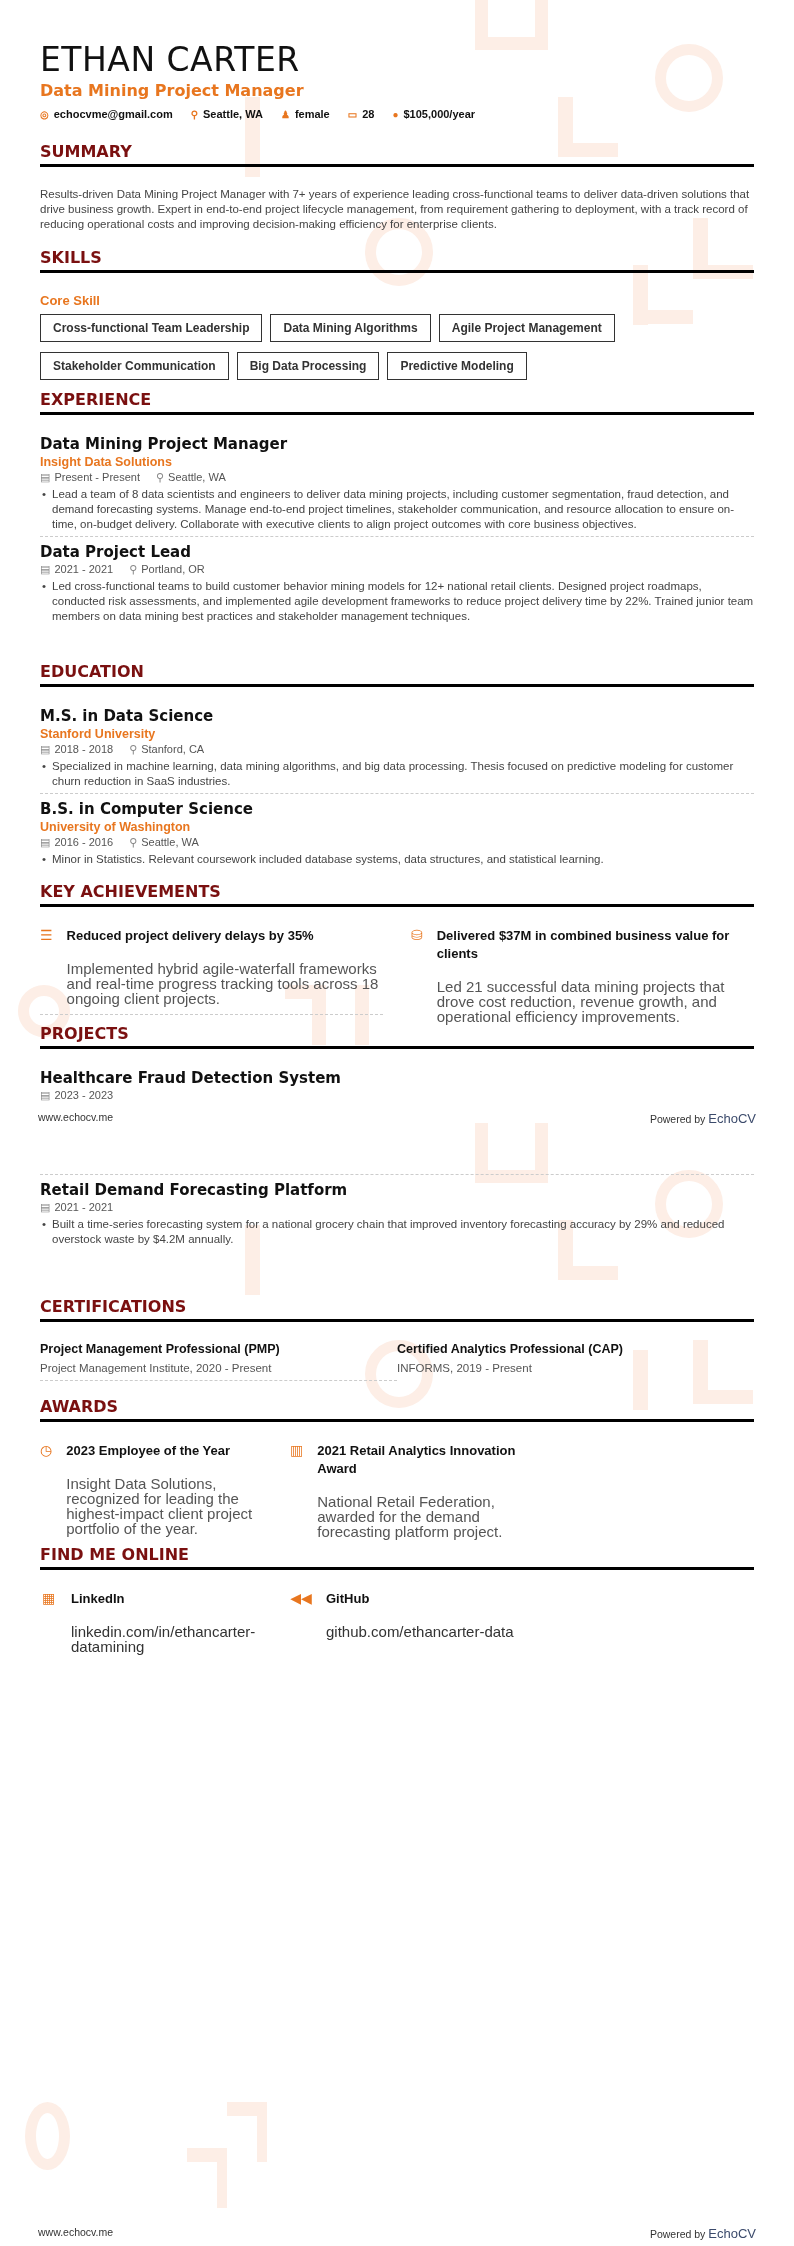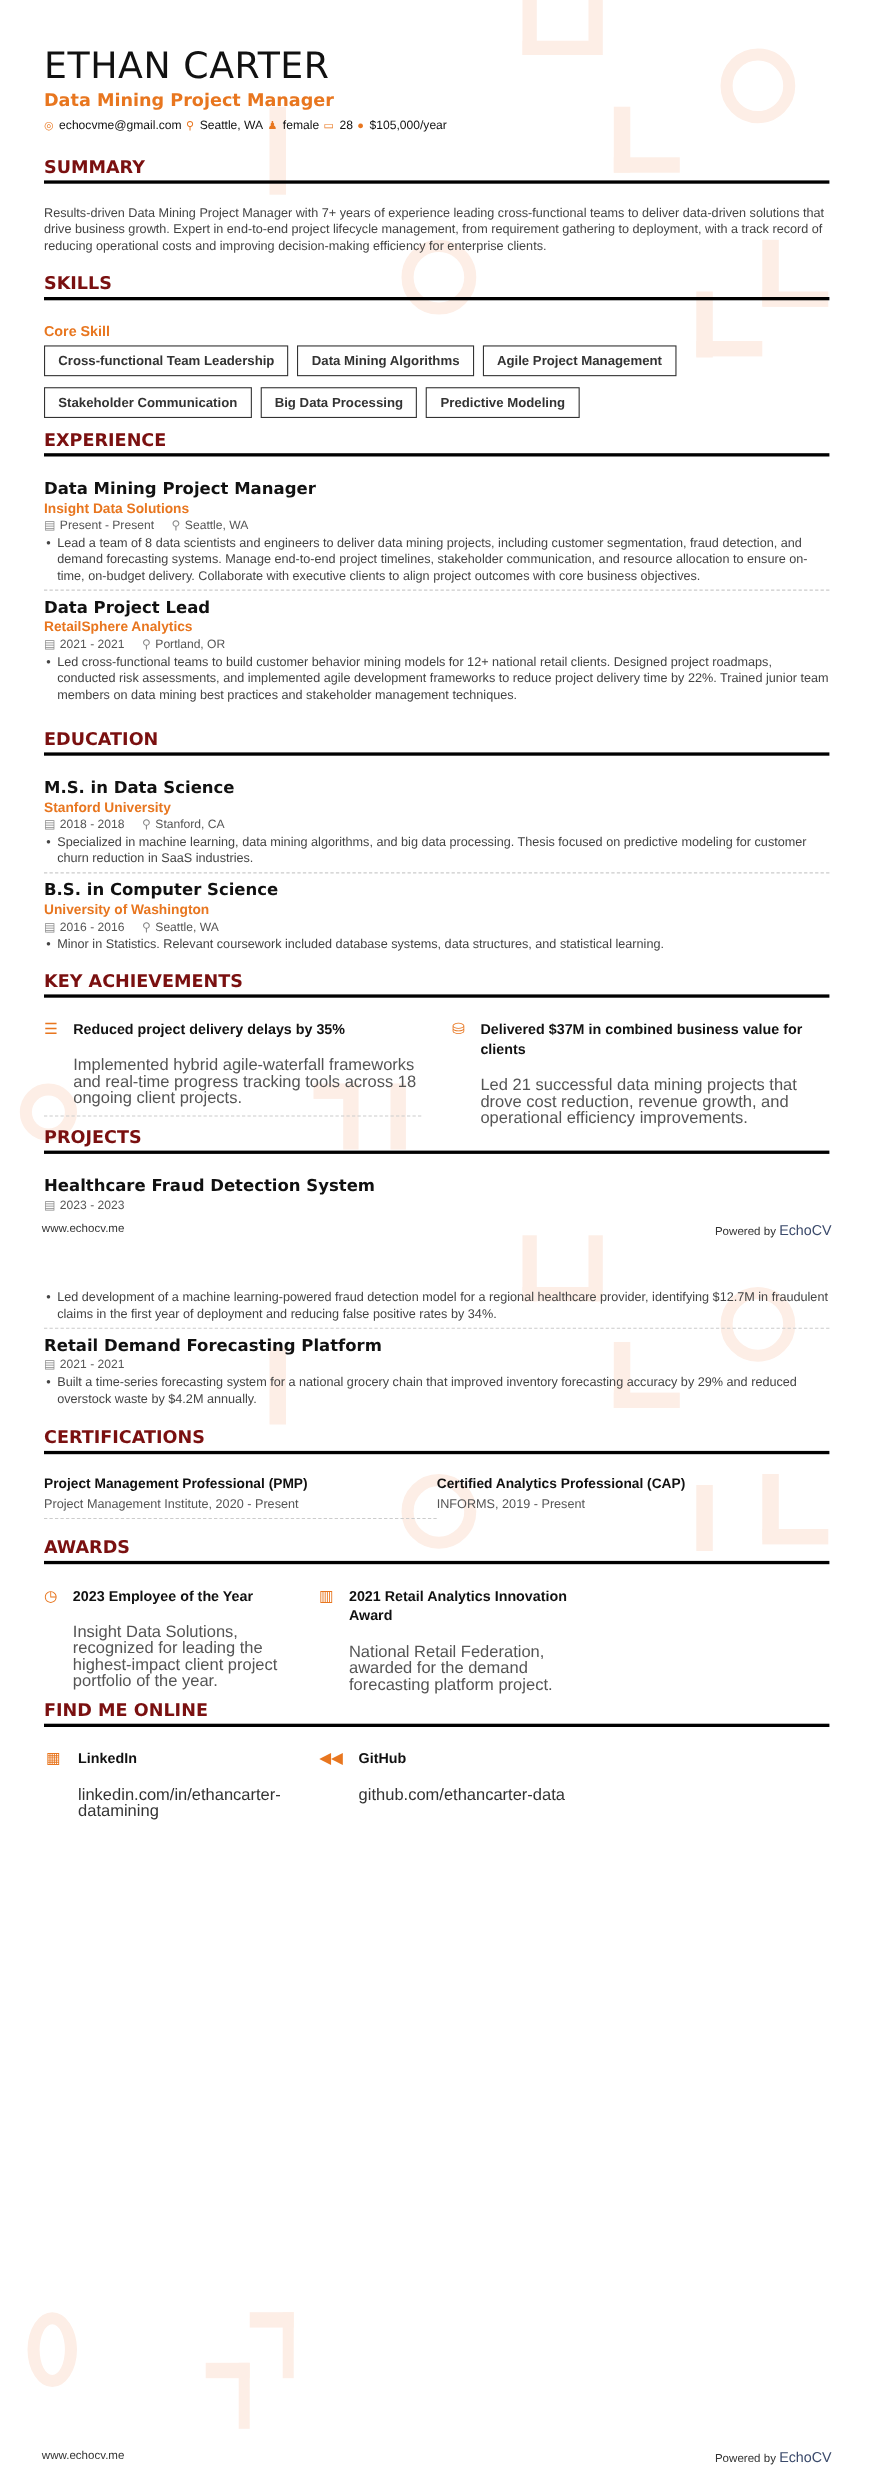--- a/index.html
+++ b/index.html
@@ -2,21 +2,21 @@
 <html><head>
 <meta charset="utf-8">
 <style>
 *{box-sizing:border-box;margin:0;padding:0}
 body{width:794px;height:2246px;background:#fff;font-family:"Liberation Sans",sans-serif;color:#333;position:relative;overflow:hidden}
 .ring{position:absolute;border:11px solid #fdeee6;border-radius:50%;z-index:0}
 .bar{position:absolute;background:#fdeee6;z-index:0}
 .content{position:absolute;left:40px;width:714px;z-index:1}
 .name{font-family:"DejaVu Sans",sans-serif;font-weight:normal;font-size:33px;color:#111;letter-spacing:0.5px}
 .title{font-family:"DejaVu Sans",sans-serif;font-weight:bold;font-size:16px;color:#e8761f;margin-top:2px}
-.contacts{display:flex;gap:4px;font-size:11px;font-weight:normal;color:#111;margin-top:8px;align-items:flex-start}
+.contacts{display:flex;gap:18px;font-size:11px;font-weight:bold;color:#111;margin-top:8px;align-items:flex-start}
 .contacts span.ic{color:#e8761f;margin-right:5px;font-size:10px}
 .sec-h{font-family:"DejaVu Sans",sans-serif;font-weight:bold;font-size:16px;color:#7a1010;border-bottom:3px solid #000000;padding-bottom:3px;margin-bottom:20px}
 .para{font-size:11.5px;line-height:15px;color:#444}
 .sub-o{font-weight:bold;font-size:13px;color:#e8761f;margin-bottom:6px}
 .chips{display:flex;flex-wrap:wrap;gap:10px 8px;width:620px}
 .chip{border:1.5px solid #333;padding:6px 12px;font-size:12px;font-weight:bold;color:#333}
 .job-t{font-family:"DejaVu Sans",sans-serif;font-weight:bold;font-size:15px;color:#111}
 .job-c{font-weight:bold;font-size:12.5px;color:#e8761f;margin-top:2px}
 .meta{font-size:11px;color:#555;margin-top:2px;display:flex;gap:16px}
 .meta .ic{color:#888;margin-right:4px}
@@ -110,21 +110,20 @@
     <div class="job-c">Insight Data Solutions</div>
     <div class="meta">
         <span><span class="ic">▤</span><span>Present - Present</span></span>
         <span><span class="ic">⚲</span><span>Seattle, WA</span></span>
       </div>
     <div class="bul">Lead a team of 8 data scientists and engineers to deliver data mining projects, including customer segmentation, fraud detection, and demand forecasting systems. Manage end-to-end project timelines, stakeholder communication, and resource allocation to ensure on-time, on-budget delivery. Collaborate with executive clients to align project outcomes with core business objectives.</div>
   </div>
   <div class="dash"></div>
   <div>
     <div class="job-t">Data Project Lead</div>
-    <div class="job-c">RetailSphere Analytics</div>
     <div class="meta">
         <span><span class="ic">▤</span><span>2021 - 2021</span></span>
         <span><span class="ic">⚲</span><span>Portland, OR</span></span>
       </div>
     <div class="bul">Led cross-functional teams to build customer behavior mining models for 12+ national retail clients. Designed project roadmaps, conducted risk assessments, and implemented agile development frameworks to reduce project delivery time by 22%. Trained junior team members on data mining best practices and stakeholder management techniques.</div>
   </div>
 </div>
 
 <div class="content" style="top:662px">
   <div class="sec-h">EDUCATION</div>
@@ -176,21 +175,20 @@
       <span><span class="ic">▤</span><span>2023 - 2023</span></span>
     </div>
 </div>
 
 <div class="footer" style="top:1111px">
   <span>www.echocv.me</span>
   <span><span>Powered by</span> <span class="brand">EchoCV</span></span>
 </div>
 
 <div class="content" style="top:1170px">
-  <div class="bul">Led development of a machine learning-powered fraud detection model for a regional healthcare provider, identifying $12.7M in fraudulent claims in the first year of deployment and reducing false positive rates by 34%.</div>
   <div class="dash"></div>
   <div class="job-t">Retail Demand Forecasting Platform</div>
   <div class="meta">
       <span><span class="ic">▤</span><span>2021 - 2021</span></span>
     </div>
   <div class="bul">Built a time-series forecasting system for a national grocery chain that improved inventory forecasting accuracy by 29% and reduced overstock waste by $4.2M annually.</div>
 </div>
 
 <div class="content" style="top:1297px">
   <div class="sec-h">CERTIFICATIONS</div>

